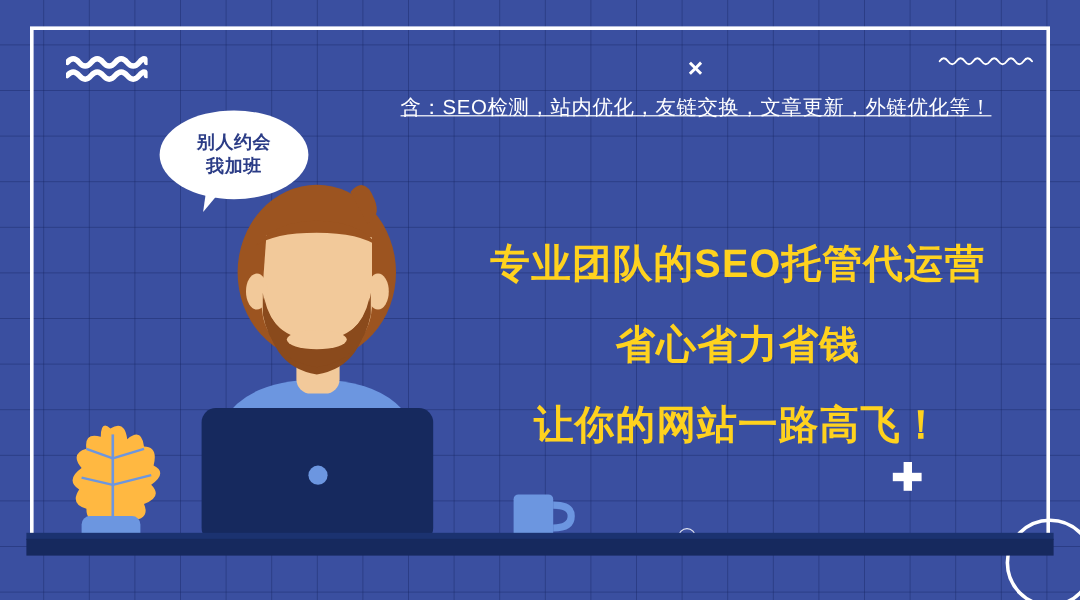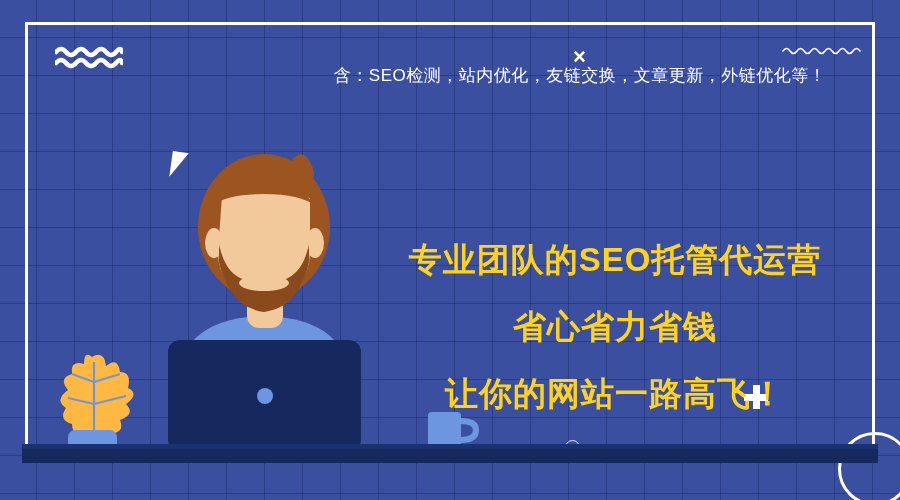--- a/index.html
+++ b/index.html
@@ -76,37 +76,37 @@
     letter-spacing:1px;
     line-height:1.18;
     white-space:nowrap;
     display:flex; align-items:center; justify-content:center; gap:12px;
   }
   .headline .x-mark {
     font-size:22px; font-weight:bold; line-height:1;
     position:relative; top:4px;
   }
   .headline .subtitle {
-    margin-top:0;
+    margin-top:14px;
     font-size:17px;
     letter-spacing:0.5px;
     white-space:nowrap;
     color:#FFFFFF;
+    text-decoration:underline;
   }
 
   
   .sell {
     position:absolute;
     left:370px; width:490px;
     text-align:center;
     color:#FFD21E;
     font-weight:bold;
     letter-spacing:1px;
     white-space:nowrap;
-    margin-top:40px;
   }
   .sell-1 { top:198px; font-size:33px; }
   .sell-2 { top:265px; font-size:33px; }
   .sell-3 { top:332px; font-size:33px; }
 
   
   .bubble {
     position:absolute;
     left:133px; top:92px;
     width:124px; height:74px;
@@ -170,20 +170,24 @@
     <div class="title">
       <span class="x-mark">×</span>
     </div>
     <div class="subtitle">含：SEO检测，站内优化，友链交换，文章更新，外链优化等！</div>
   </div>
 
   <div class="sell sell-1">专业团队的SEO托管代运营</div>
   <div class="sell sell-3">让你的网站一路高飞！</div>
   <div class="sell sell-2">省心省力省钱</div>
 
+  <div class="bubble">
+    <span>别人约会</span>
+    <span>我加班</span>
+  </div>
   <div class="bubble-tail"></div>
 
   <svg class="person" viewBox="0 0 900 500">
 
     <path d="M176 460 L176 392 Q176 318 264 316 Q352 318 352 392 L352 460 Z" fill="#6C96E0"></path>
 
     <rect x="247" y="282" width="36" height="46" rx="12" fill="#F2C99A"></rect>
 
     <ellipse cx="264" cy="227" rx="66" ry="73" fill="#9C5420"></ellipse>
 

